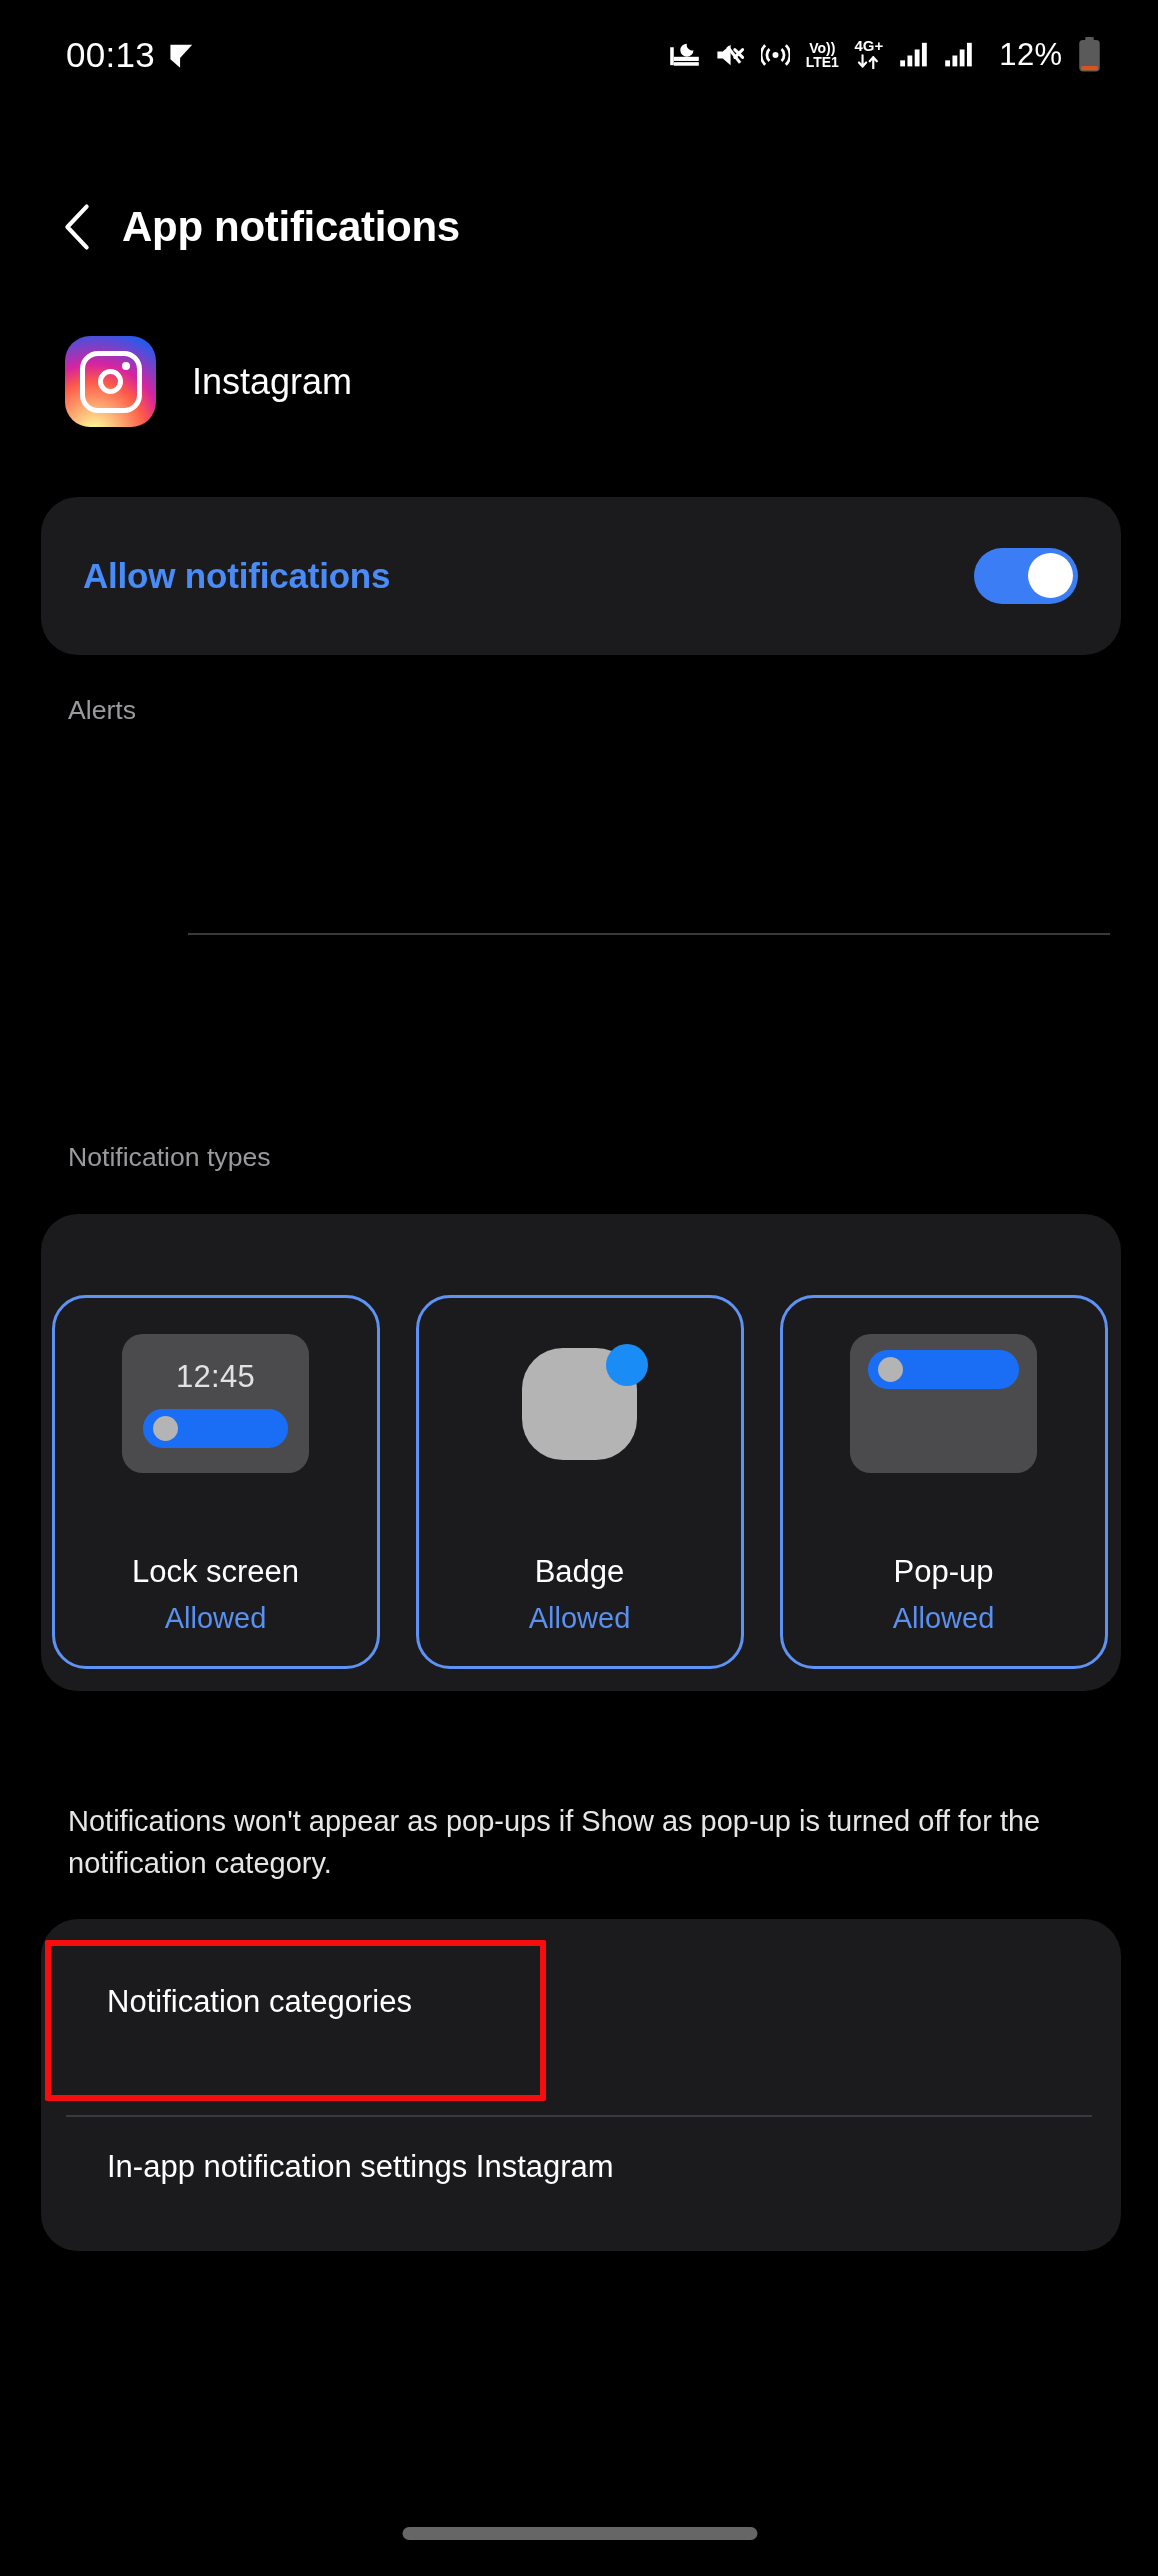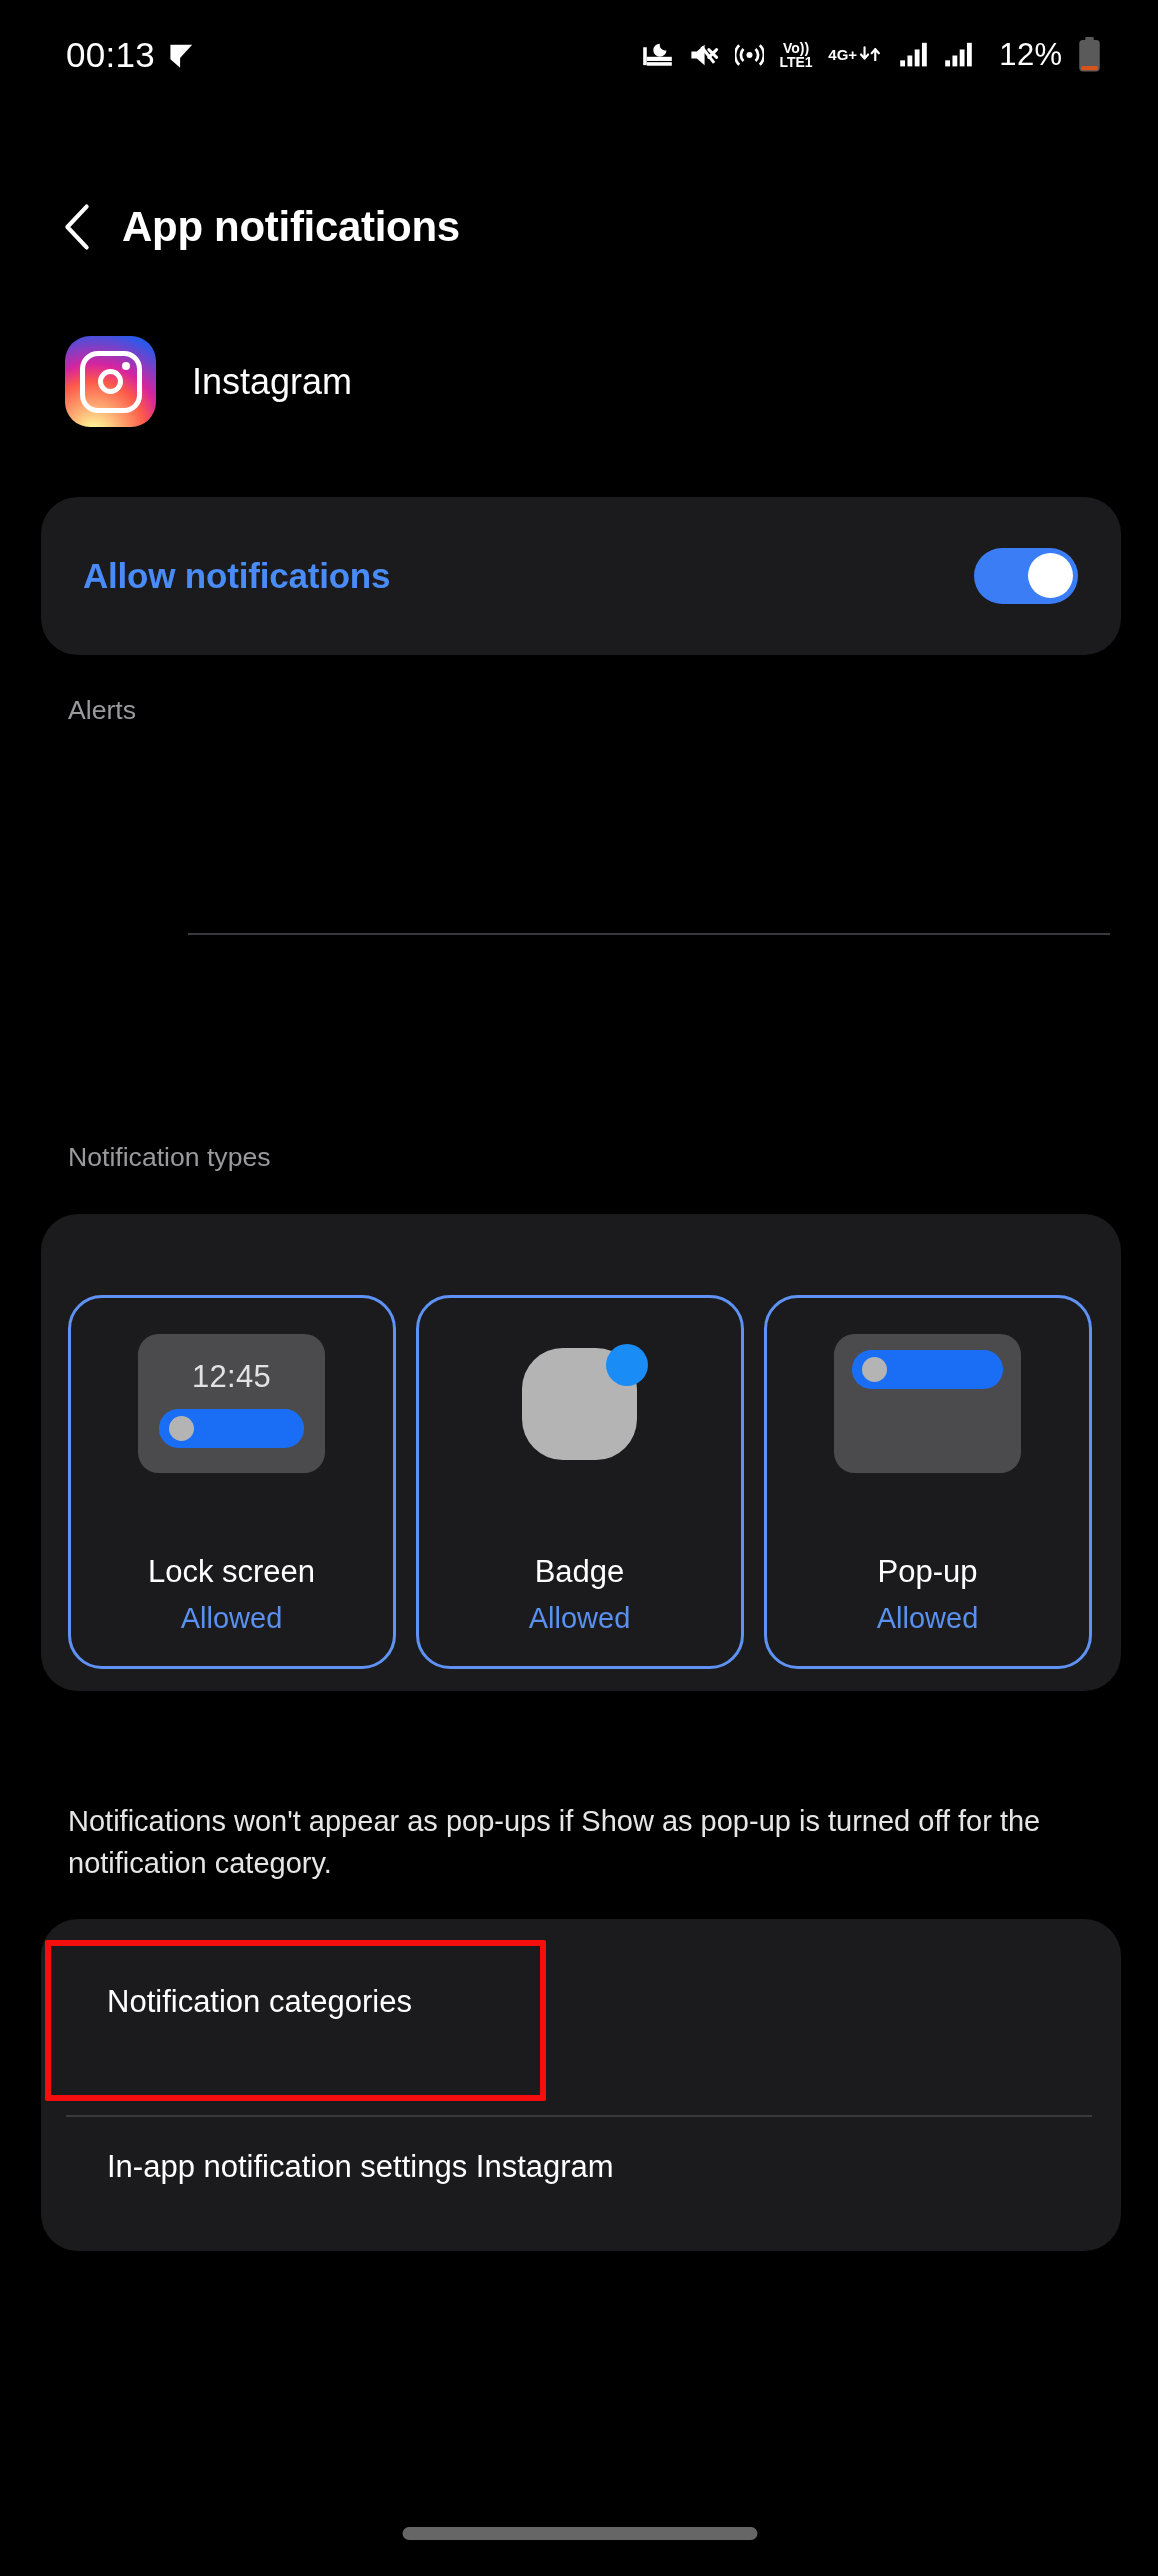--- a/index.html
+++ b/index.html
@@ -23,21 +23,21 @@
   .sb-check { width:26.6px; height:28px; position:relative; }
   .sb-check svg { display:block; }
   .sb-right { display:flex; align-items:center; gap:15.7px; }
   .sb-icon { display:flex; align-items:center; justify-content:center; }
   .sb-battpct { color:#fff; font-size:31px; letter-spacing:0.3px; margin-left:11px; }
   .volte-stack {
     display:flex; flex-direction:column; align-items:center;
     color:#fff; line-height:1.0; font-size:14px; font-weight:700;
   }
   .net-stack {
-    display:flex; flex-direction:row; align-items:center;
+    display:flex; flex-direction:column; align-items:center;
     color:#fff; line-height:1.0; font-size:15px; font-weight:700; gap:1.2px;
   }
 
   
   .titlebar {
     position:absolute; top:181px; left:0; width:1159px; height:91px;
     display:flex; align-items:center; padding-left:60px; gap:28px;
   }
   .back-chevron { width:34px; height:48px; display:flex; align-items:center; }
   .page-title { color:#fff; font-size:42px; font-weight:700; letter-spacing:-0.3px; }
@@ -96,21 +96,21 @@
   .radio.off { border:3px solid #8a8a8f; }
   .radio-text { color:#fff; font-size:34px; font-weight:400; }
   .row-divider {
     position:absolute; left:188px; width:922px; height:1.8px; background:#3a3a3e;
   }
 
   
   .card-types { top:1214px; height:477px; }
   .types-grid {
     position:absolute; top:1295px; left:0; width:1159px;
-    display:flex; justify-content:center; gap:20px;
+    display:flex; justify-content:center; gap:36px;
   }
   .type-card {
     width:328px; height:374px; border:3px solid #5e93f5; border-radius:34px;
     display:flex; flex-direction:column; align-items:center;
     padding-top:36px;
   }
   .type-label { color:#fff; font-size:31px; margin-top:auto; }
   .type-status { color:#5a90f0; font-size:29px; margin-top:12px; margin-bottom:31px; }
 
   

